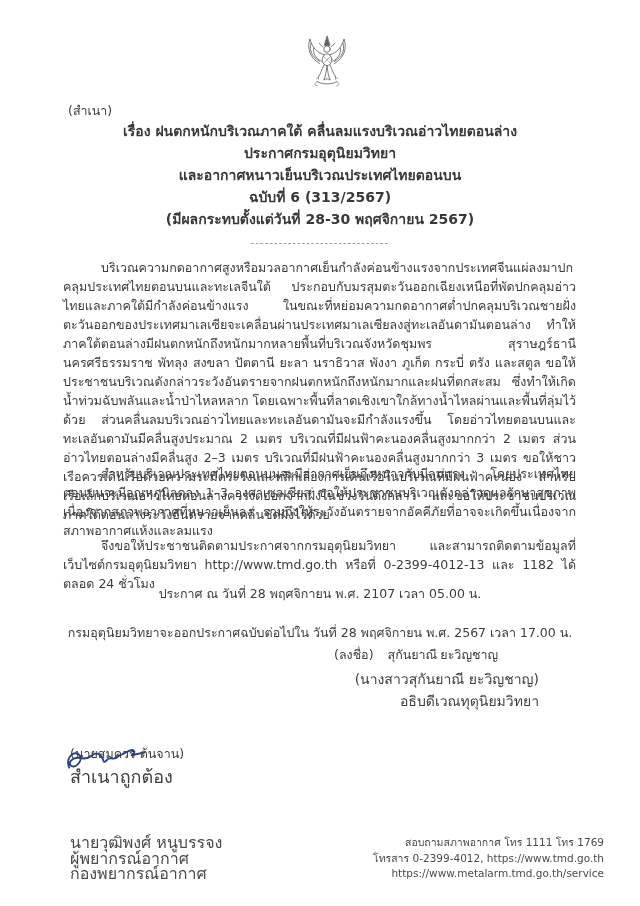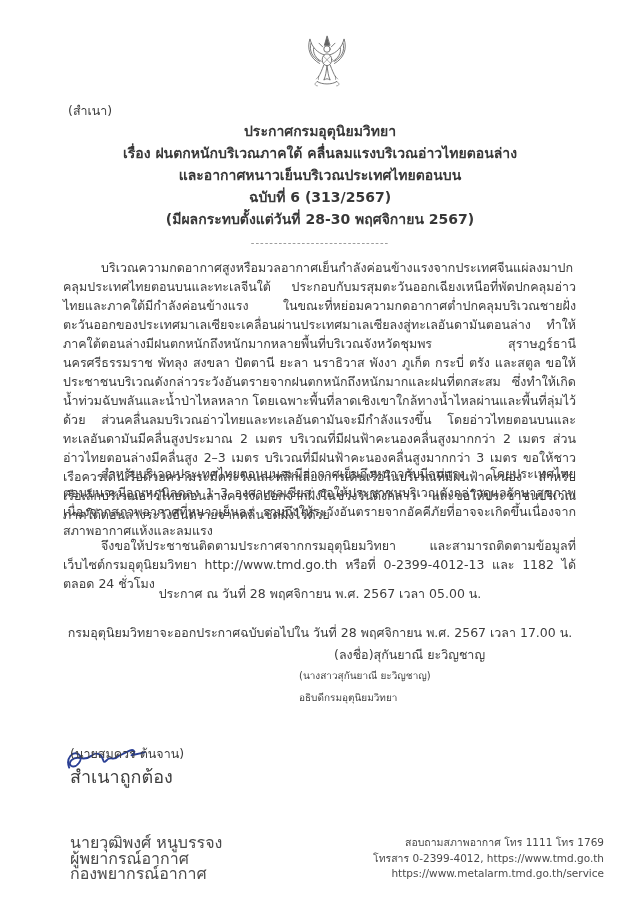--- a/index.html
+++ b/index.html
@@ -37,22 +37,22 @@
     text-align:justify;
     text-indent:38px;
   }
   .p1{top:258px;}
   .p2{top:464px;}
   .p3{top:536px;}
   .centered-line{left:0;right:0;text-align:center;font-size:12.5px;}
   .issued1{top:584px;}
   .issued2{top:607px;margin-top:16px;}
   .sign-row{left:334px;top:645px;font-size:12.5px;}
-  .sign-row .sig-name{}
-  .sign-center{left:299px;width:240px;text-align:left;font-size:10px;}
+  .sign-row .sig-name{margin-left:14px;font-family:Liberation Serif, serif;}
+  .sign-center{left:299px;width:240px;text-align:right;font-size:14px;}
   .sign-name2{top:668px;}
   .sign-pos{top:690px;}
   .certify-label{left:70px;top:729px;font-size:18px;margin-top:33px;}
   .certify-sig{left:62px;top:743px;width:88px;height:34px;}
   .certify-name{left:70px;top:744px;font-size:12.5px;}
   .certify-pos{left:70px;top:796px;font-size:12.5px;}
   .footer-left{left:70px;top:835px;font-size:16px;line-height:15.5px;color:#4a4a4a;}
   .footer-right{right:36px;top:835px;font-size:10.5px;line-height:15.5px;text-align:right;color:#4a4a4a;}
   svg{display:block;}
 </style>
@@ -82,41 +82,41 @@
         <path d="M60 59 C58 70 58 77 54 85 C60 82 60 82 66 85 C62 77 62 70 60 59"></path>
         <path d="M42 88 C50 94 70 94 78 88"></path>
         <path d="M42 88 c-6 2 -6 8 0 8 M78 88 c6 2 6 8 0 8" stroke-width="1.1"></path>
       </g>
     </svg>
   </div>
 
   <div class="abs copy-label">(สำเนา)</div>
 
   <div class="abs header-block">
+    <div>เรื่อง ฝนตกหนักบริเวณภาคใต้ คลื่นลมแรงบริเวณอ่าวไทยตอนล่าง</div>
     <div>ประกาศกรมอุตุนิยมวิทยา</div>
-    <div>เรื่อง ฝนตกหนักบริเวณภาคใต้ คลื่นลมแรงบริเวณอ่าวไทยตอนล่าง</div>
     <div>และอากาศหนาวเย็นบริเวณประเทศไทยตอนบน</div>
     <div>ฉบับที่ 6 (313/2567)</div>
     <div>(มีผลกระทบตั้งแต่วันที่ 28-30 พฤศจิกายน 2567)</div>
   </div>
 
   <div class="abs separator">------------------------------</div>
 
   <div class="abs para p1">บริเวณความกดอากาศสูงหรือมวลอากาศเย็นกำลังค่อนข้างแรงจากประเทศจีนแผ่ลงมาปกคลุมประเทศไทยตอนบนและทะเลจีนใต้ ประกอบกับมรสุมตะวันออกเฉียงเหนือที่พัดปกคลุมอ่าวไทยและภาคใต้มีกำลังค่อนข้างแรง ในขณะที่หย่อมความกดอากาศต่ำปกคลุมบริเวณชายฝั่งตะวันออกของประเทศมาเลเซียจะเคลื่อนผ่านประเทศมาเลเซียลงสู่ทะเลอันดามันตอนล่าง ทำให้ภาคใต้ตอนล่างมีฝนตกหนักถึงหนักมากหลายพื้นที่บริเวณจังหวัดชุมพร สุราษฎร์ธานี นครศรีธรรมราช พัทลุง สงขลา ปัตตานี ยะลา นราธิวาส พังงา ภูเก็ต กระบี่ ตรัง และสตูล ขอให้ประชาชนบริเวณดังกล่าวระวังอันตรายจากฝนตกหนักถึงหนักมากและฝนที่ตกสะสม ซึ่งทำให้เกิดน้ำท่วมฉับพลันและน้ำป่าไหลหลาก โดยเฉพาะพื้นที่ลาดเชิงเขาใกล้ทางน้ำไหลผ่านและพื้นที่ลุ่มไว้ด้วย ส่วนคลื่นลมบริเวณอ่าวไทยและทะเลอันดามันจะมีกำลังแรงขึ้น โดยอ่าวไทยตอนบนและทะเลอันดามันมีคลื่นสูงประมาณ 2 เมตร บริเวณที่มีฝนฟ้าคะนองคลื่นสูงมากกว่า 2 เมตร ส่วนอ่าวไทยตอนล่างมีคลื่นสูง 2–3 เมตร บริเวณที่มีฝนฟ้าคะนองคลื่นสูงมากกว่า 3 เมตร ขอให้ชาวเรือควรเดินเรือด้วยความระมัดระวังและหลีกเลี่ยงการเดินเรือในบริเวณที่มีฝนฟ้าคะนอง สำหรับเรือเล็กบริเวณอ่าวไทยตอนล่างควรงดออกจากฝั่งในช่วงวันดังกล่าว และขอให้ประชาชนบริเวณภาคใต้ตอนล่างระวังอันตรายจากคลื่นซัดฝั่งไว้ด้วย</div>
   <div class="abs para p2">สำหรับบริเวณประเทศไทยตอนบนจะมีอากาศเย็นถึงหนาวกับมีลมแรง โดยประเทศไทยตอนบนจะมีอุณหภูมิลดลง 1–3 องศาเซลเซียส ขอให้ประชาชนบริเวณดังกล่าวดูแลรักษาสุขภาพเนื่องจากสภาพอากาศที่หนาวเย็นลง รวมถึงให้ระวังอันตรายจากอัคคีภัยที่อาจจะเกิดขึ้นเนื่องจากสภาพอากาศแห้งและลมแรง</div>
   <div class="abs para p3">จึงขอให้ประชาชนติดตามประกาศจากกรมอุตุนิยมวิทยา และสามารถติดตามข้อมูลที่เว็บไซต์กรมอุตุนิยมวิทยา http://www.tmd.go.th หรือที่ 0-2399-4012-13 และ 1182 ได้ตลอด 24 ชั่วโมง</div>
 
-  <div class="abs centered-line issued1">ประกาศ ณ วันที่ 28 พฤศจิกายน พ.ศ. 2567 เวลา 05.00 น.</div>
+  <div class="abs centered-line issued1">ประกาศ ณ วันที่ 28 พฤศจิกายน พ.ศ. 2107 เวลา 05.00 น.</div>
   <div class="abs centered-line issued2">กรมอุตุนิยมวิทยาจะออกประกาศฉบับต่อไปใน วันที่ 28 พฤศจิกายน พ.ศ. 2567 เวลา 17.00 น.</div>
 
   <div class="abs sign-row">
     <span>(ลงชื่อ)</span><span class="sig-name">สุกันยาณี ยะวิญชาญ</span>
   </div>
   <div class="abs sign-center sign-name2">(นางสาวสุกันยาณี ยะวิญชาญ)</div>
-  <div class="abs sign-center sign-pos">อธิบดีกรมอุตุนิยมวิทยา</div>
+  <div class="abs sign-center sign-pos">อธิบดีเวณทุตุนิยมวิทยา</div>
 
   <div class="abs certify-label">สำเนาถูกต้อง</div>
   <div class="abs certify-sig">
     <svg viewBox="0 0 90 36" width="88" height="34">
       <path d="M6 26 C2 16 10 8 16 12 C22 16 14 28 8 24 C4 21 10 14 18 16 C30 19 30 8 38 12 C44 15 40 24 46 18 C50 13 52 20 58 14 L70 8 C75 6 77 10 72 13 L86 10" stroke="#2a3f94" fill="none" stroke-width="2" stroke-linecap="round" stroke-linejoin="round"></path>
     </svg>
   </div>
   <div class="abs certify-name">(นายสมควร ต้นจาน)</div>
 
   <div class="abs footer-left">

